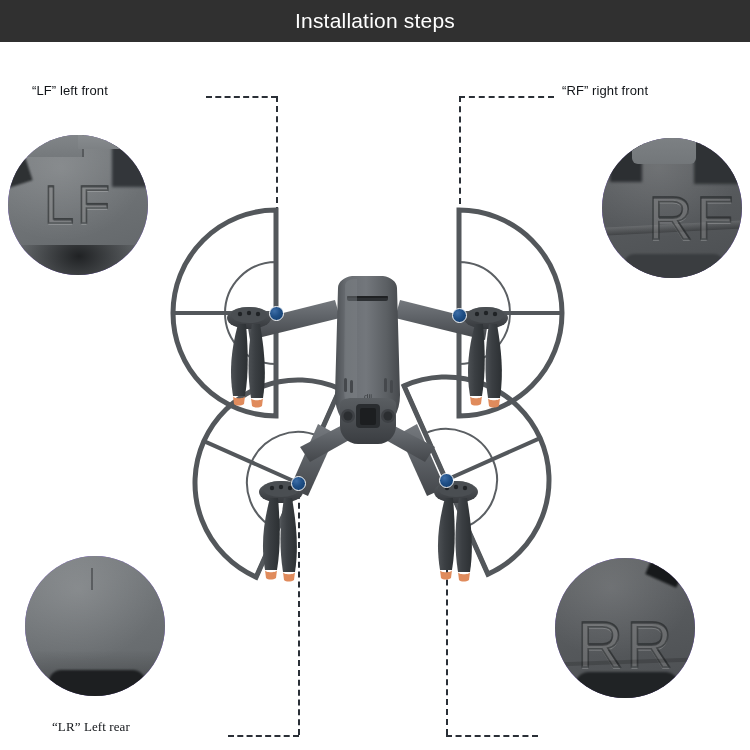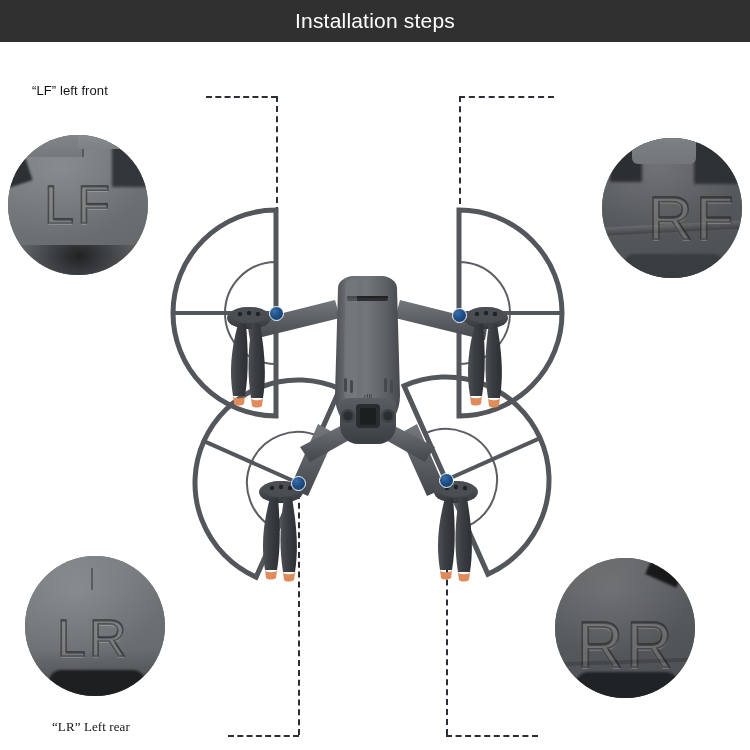--- a/index.html
+++ b/index.html
@@ -103,21 +103,21 @@
   #marker-lr { left: 291px; top: 476px; }
   #marker-rr { left: 439px; top: 473px; }
 
   
   .inset {
     position: absolute;
     width: 140px;
     height: 140px;
     border-radius: 50%;
     overflow: hidden;
-    background: #737373;
+    background: #8b5cf6;
     z-index: 20;
   }
   #inset-lf { left: 8px;   top: 135px; }
   #inset-rf { left: 602px; top: 138px; }
   #inset-lr { left: 25px;  top: 556px; }
   #inset-rr { left: 555px; top: 558px; }
 
   .inset-photo {
     position: absolute;
     inset: 0;
@@ -471,32 +471,32 @@
       <div class="rf-ridge"></div>
       <div class="emboss" id="rf-emboss">RF</div>
       <div class="rf-bottomdark"></div>
     </div>
   </div>
 
   <div class="inset" id="inset-lr">
     <div class="inset-photo">
       <div class="plastic-base"></div>
       <div class="lr-seam"></div>
-      <div class="emboss" id="lr-emboss">LR</div>
       <div class="lr-band"></div>
       <div class="lr-bottomdark"></div>
     </div>
   </div>
 
   <div class="inset" id="inset-rr">
     <div class="inset-photo">
       <div class="plastic-base dark"></div>
       <div class="rr-corner"></div>
       <div class="emboss" id="rr-emboss">RR</div>
       <div class="rr-band"></div>
       <div class="rr-bottomdark"></div>
     </div>
   </div>
 
   <div class="callout-label" id="label-lf">“LF”  left front</div>
+  <div class="callout-label" id="label-rf">“RF”  right front</div>
   <div class="callout-label" id="label-lr">“LR”  Left rear</div>
 
 </div>
 
 </body></html>

